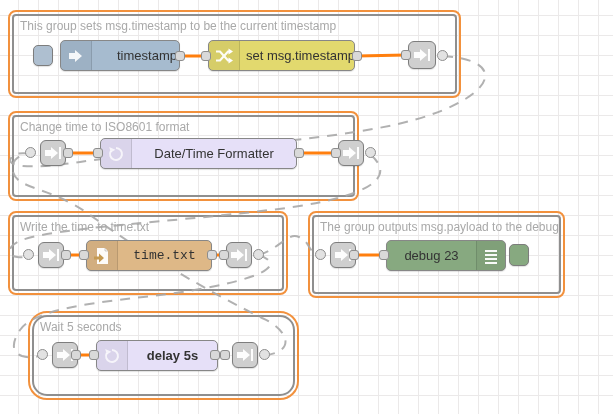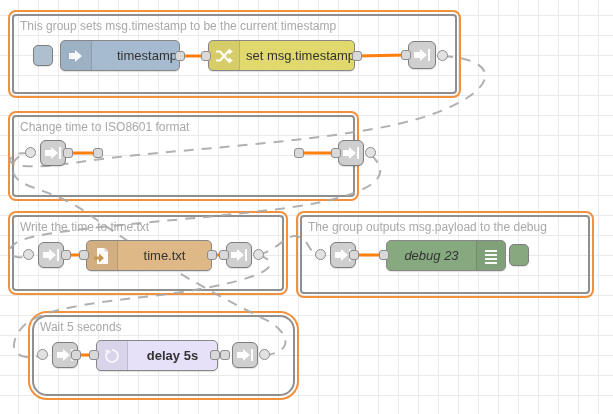--- a/index.html
+++ b/index.html
@@ -34,21 +34,21 @@
     border-radius:4px 0 0 4px;flex:none;
   }
   .icon-region.right{
     border-right:none;border-left:1px solid rgba(0,0,0,0.12);
     border-radius:0 4px 4px 0;width:28px;
   }
   .node-label{
     flex:1;display:flex;align-items:center;justify-content:center;
     font-size:13px;color:#333;white-space:nowrap;padding:0 6px;
   }
-  .node-label.italic{font-style:italic;}
+  .node-label.italic{}
   .link-node{
     position:absolute;display:flex;align-items:center;justify-content:center;
     background:#cfcfcf;border:1px solid #7d7d7d;border-radius:6px;
     z-index:3;box-sizing:border-box;box-shadow:0 1px 1px rgba(0,0,0,0.12);
   }
   .port{
     position:absolute;width:10px;height:10px;background:#d9d9d9;
     border:1px solid #8d8d8d;border-radius:3px;z-index:4;box-sizing:border-box;
   }
   .port.round{width:11px;height:11px;border-radius:50%;background:#e2e2e2;}
@@ -64,21 +64,21 @@
 
   <div class="group" style="left:12px;top:14px;width:445px;height:80px;">
     <div class="group-label">This group sets msg.timestamp to be the current timestamp</div>
   </div>
   <div class="group" style="left:12px;top:115px;width:343px;height:82px;">
     <div class="group-label">Change time to ISO8601 format</div>
   </div>
   <div class="group" style="left:12px;top:215px;width:272px;height:76px;">
     <div class="group-label">Write the time to time.txt</div>
   </div>
-  <div class="group" style="left:300px;top:215px;width:290px;height:79px;">
+  <div class="group" style="left:312px;top:215px;width:249px;height:79px;">
     <div class="group-label">The group outputs msg.payload to the debug</div>
   </div>
   <div class="group" style="left:32px;top:315px;width:263px;height:81px;border-radius:15px;">
     <div class="group-label">Wait 5 seconds</div>
   </div>
 
   <svg id="wires" width="613" height="414">
 
     <g fill="none" stroke="#a9a9a9" stroke-width="2" stroke-dasharray="10 8" opacity="0.9">
       <path d="M443,56 C505,60 497,92 430,115 C350,143 170,148 80,162 C25,170 6,166 11,158 C15,151 24,154 31,153"></path>
@@ -139,20 +139,29 @@
   <div class="port" style="left:401px;top:50px;"></div>
   <div class="port round" style="left:437px;top:50px;"></div>
 
   <div class="link-node" style="left:40px;top:140px;width:26px;height:26px;">
     <svg width="18" height="18" viewBox="0 0 18 18">
       <path d="M1 6h6V3l7 6-7 6v-3H1z" fill="#fff" opacity="0.95"></path>
         <rect x="15" y="3" width="2" height="12" fill="#fff" opacity="0.95"></rect>
     </svg>
   </div>
 
+  <div class="node" style="left:100px;top:138px;width:197px;height:31px;background:#e6e0f8;">
+    <span class="icon-region">
+      <svg width="18" height="18" viewBox="0 0 18 18">
+        <path d="M9 3a6 6 0 1 1-5.2 3" stroke="#fff" stroke-width="2" fill="none" opacity="0.75"></path>
+        <path d="M2.2 2l1.6 5.4 4.6-2.6z" fill="#fff" opacity="0.75"></path>
+      </svg>
+    </span>
+    <span class="node-label">Date/Time Formatter</span>
+  </div>
 
   <div class="link-node" style="left:338px;top:140px;width:26px;height:26px;">
     <svg width="18" height="18" viewBox="0 0 18 18">
       <path d="M1 6h6V3l7 6-7 6v-3H1z" fill="#fff" opacity="0.95"></path>
         <rect x="15" y="3" width="2" height="12" fill="#fff" opacity="0.95"></rect>
     </svg>
   </div>
 
   <div class="port round" style="left:25px;top:147px;"></div>
   <div class="port" style="left:63px;top:148px;"></div>
@@ -161,21 +170,21 @@
   <div class="port" style="left:331px;top:148px;"></div>
   <div class="port round" style="left:365px;top:147px;"></div>
 
   <div class="link-node" style="left:38px;top:242px;width:26px;height:26px;">
     <svg width="18" height="18" viewBox="0 0 18 18">
       <path d="M1 6h6V3l7 6-7 6v-3H1z" fill="#fff" opacity="0.95"></path>
         <rect x="15" y="3" width="2" height="12" fill="#fff" opacity="0.95"></rect>
     </svg>
   </div>
 
-  <div class="node" style="left:86px;top:240px;width:126px;height:31px;background:#deb887;">
+  <div class="node" style="left:86px;top:240px;width:126px;height:31px;background:#deb887;font-family:Liberation Mono, monospace;">
     <span class="icon-region">
       <svg width="18" height="18" viewBox="0 0 18 18">
         <path d="M4 1h8l3 3v13H4z" fill="#fff" opacity="0.95"></path>
         <path d="M12 1v3h3" fill="none" stroke="rgba(0,0,0,0.18)" stroke-width="1"></path>
         <path d="M1 9.5h5v-3l5 4.5-5 4.5v-3H1z" fill="#c59a52"></path>
       </svg>
     </span>
     <span class="node-label">time.txt</span>
   </div>
 

